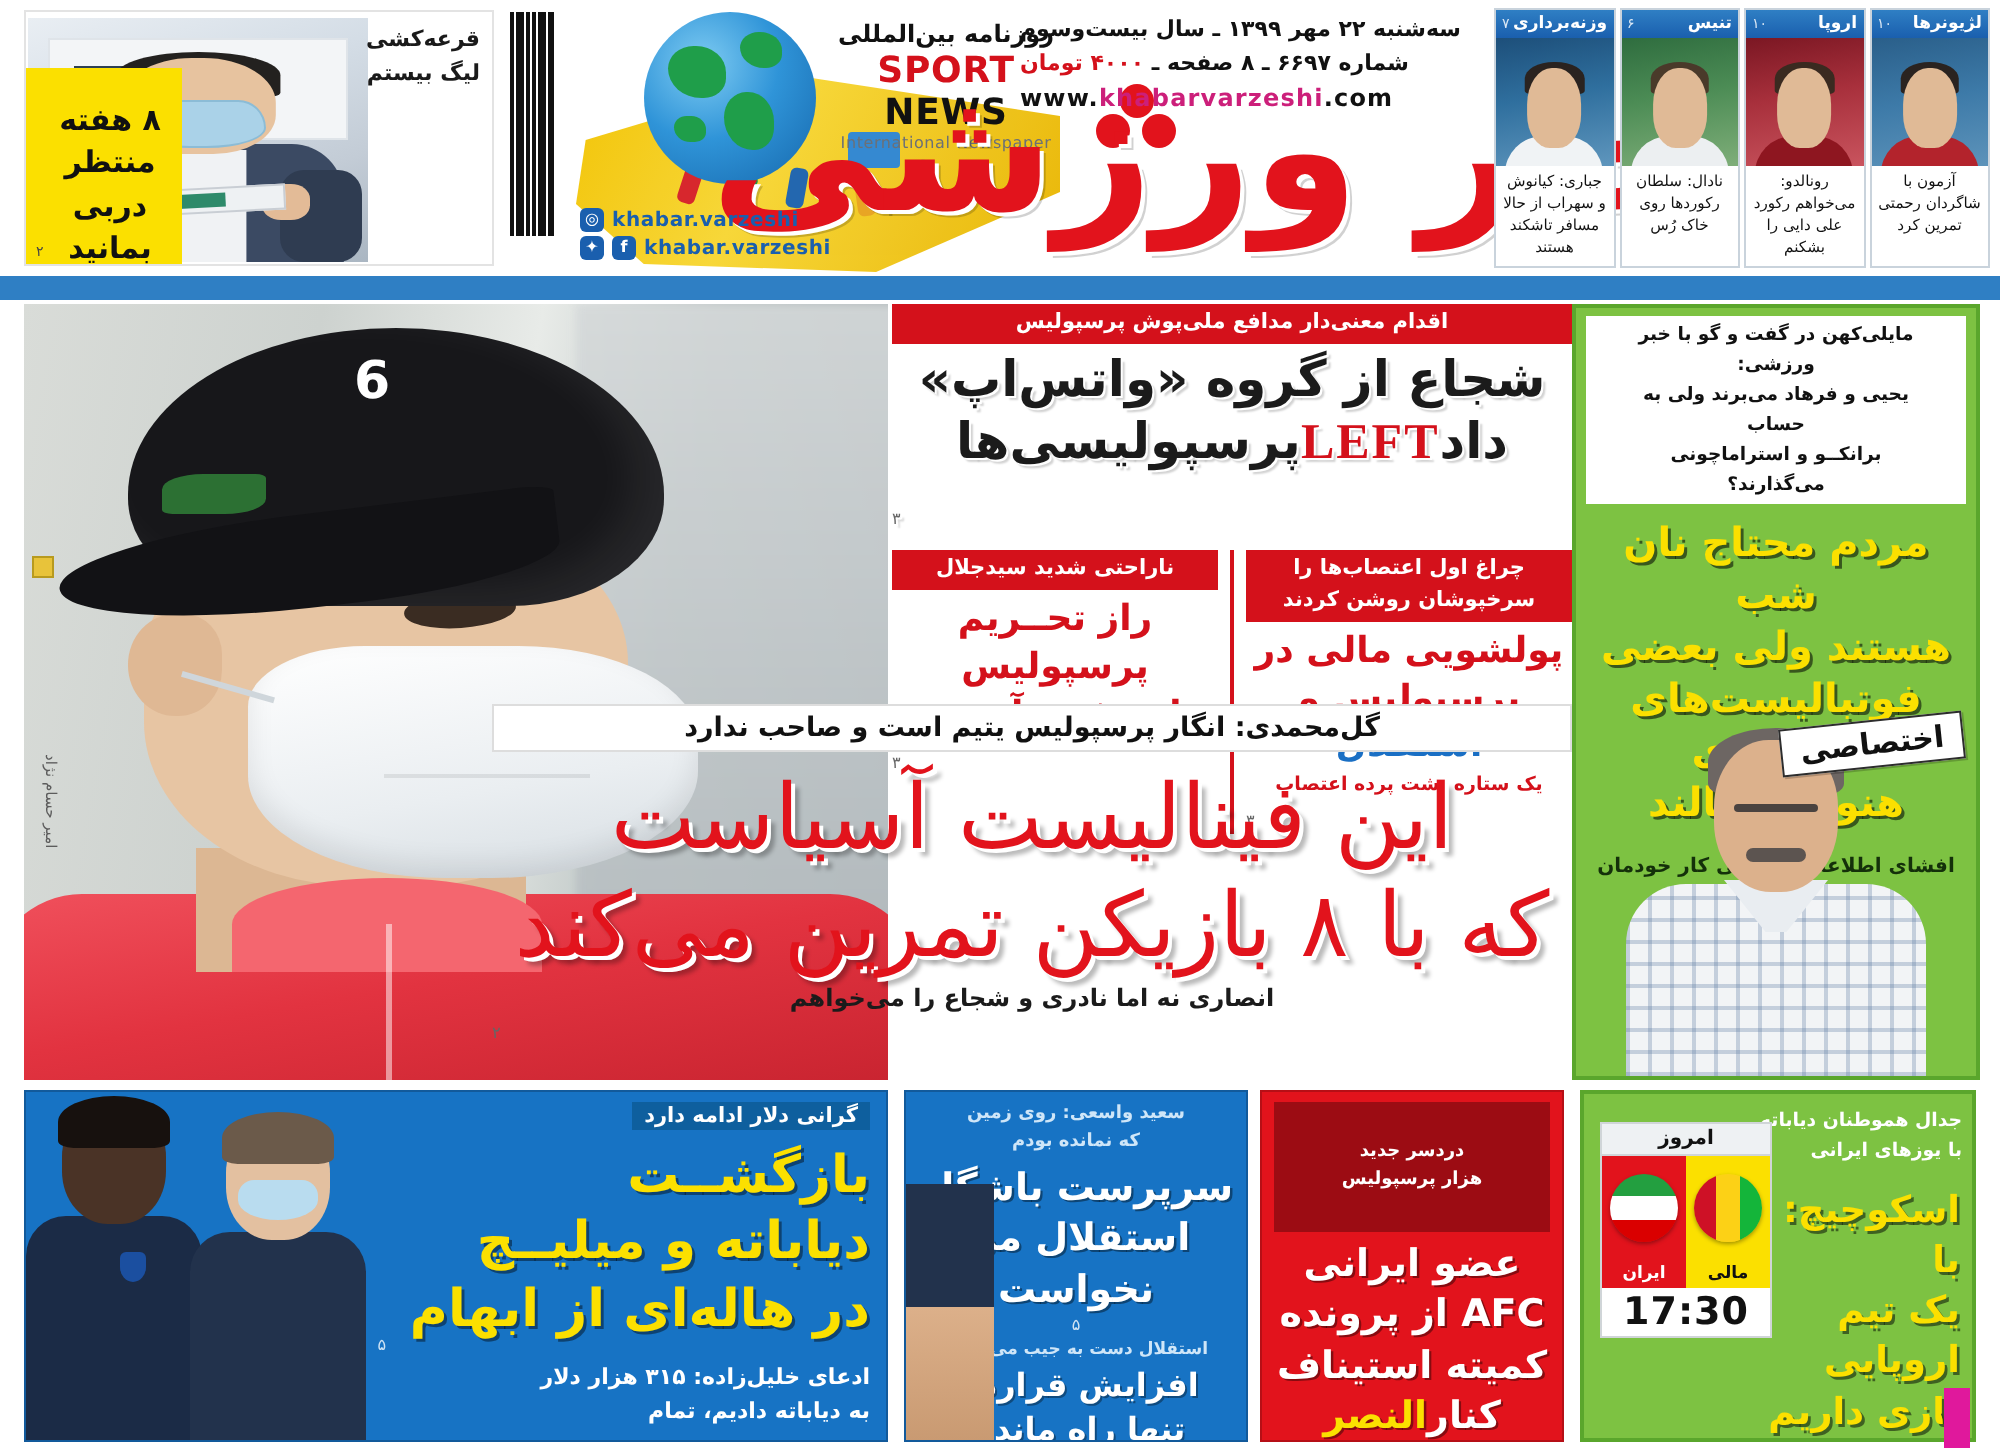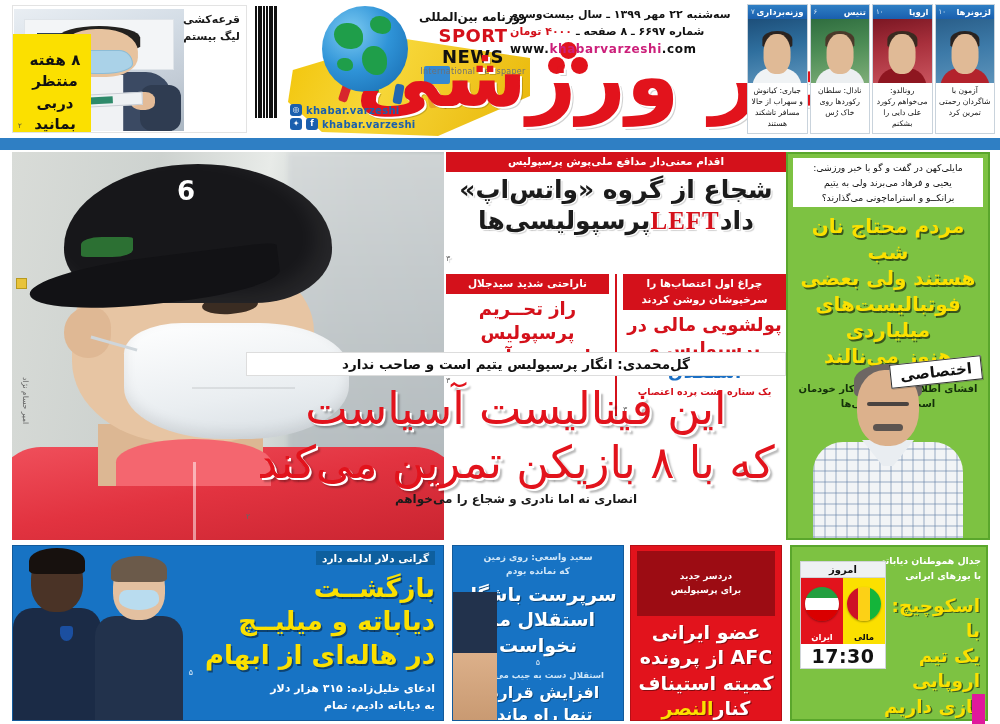--- a/index.html
+++ b/index.html
@@ -202,21 +202,21 @@
     letter-spacing: -1px;
   }
   .big-foot { direction: rtl; text-align: center; font-size: 12px; font-weight: bold; color: #1b1b1b; margin-top: 2px; }
 
   
   .greencol {
     position: absolute; right: 10px; top: 0; width: 204px; height: 388px;
     background: #7dc242; border: 2px solid #5aa62c; overflow: hidden;
   }
   .gc-kick {
-    margin: 4px 5px 0; background: #fff; color: #111; font-size: 9.3px; font-weight: normal;
+    margin: 4px 5px 0; background: #fff; color: #111; font-size: 9.3px; font-weight: bold;
     text-align: center; direction: rtl; line-height: 1.62; padding: 2px 20px;
   }
   .gc-head {
     margin-top: 6px; direction: rtl; text-align: center;
     font-size: 20px; font-weight: bold; line-height: 1.3; color: #fbe000;
     text-shadow: 1.5px 1.5px 0 rgba(0,0,0,.55);
   }
   .gc-foot { direction: rtl; text-align: center; font-size: 10px; font-weight: bold; color: #14300a; margin-top: 3px; line-height: 1.5; }
   .gc-pg { text-align: center; font-size: 8px; color: #2d4d14; }
   .gc-photo { position: absolute; left: 50%; bottom: 0; width: 150px; height: 176px; transform: translateX(-50%); }
@@ -527,21 +527,21 @@
         <div>این فینالیست آسیاست</div>
         <div>که با ۸ بازیکن تمرین می‌کند</div>
       </div>
       <div class="big-foot">انصاری نه اما نادری و شجاع را می‌خواهم</div>
       <div style="text-align:left;margin-top:-2px"><span class="pgnum">۲</span></div>
     </div>
 
     <div class="greencol">
       <div class="gc-kick">
         <div>مایلی‌کهن در گفت و گو با خبر ورزشی:</div>
-        <div>یحیی و فرهاد می‌برند ولی به یتیم</div>
+        <div>یحیی و فرهاد می‌برند ولی به حساب</div>
         <div>برانکــو و استراماچونی می‌گذارند؟</div>
       </div>
       <div class="gc-head">
         <div>مردم محتاج نان شب</div>
         <div>هستند ولی بعضی</div>
         <div>فوتبالیست‌های میلیاردی</div>
         <div>هنوز می‌نالند</div>
       </div>
       <div class="gc-pg">۳</div>
       <div class="gc-foot">
@@ -606,21 +606,21 @@
       <div class="bm-head2">
         <div>افزایش قرارداد</div>
         <div>تنها راه ماندن قایدی</div>
       </div>
 
     </div>
 
     <div class="bm-red">
       <div class="bm-kick onred">
         <div>دردسر جدید</div>
-        <div>برای پرسپولیس</div>
+        <div>هزار پرسپولیس</div>
       </div>
       <div class="bm-head yellowspan">
         <div>عضو ایرانی</div>
         <div>AFC از پرونده</div>
         <div>کمیته استیناف</div>
         <div><span> کنار</span><span class="ylw">النصر</span></div>
         <div>گذاشته شد</div>
       </div>
       <div class="bm-pg">۸</div>
     </div>

